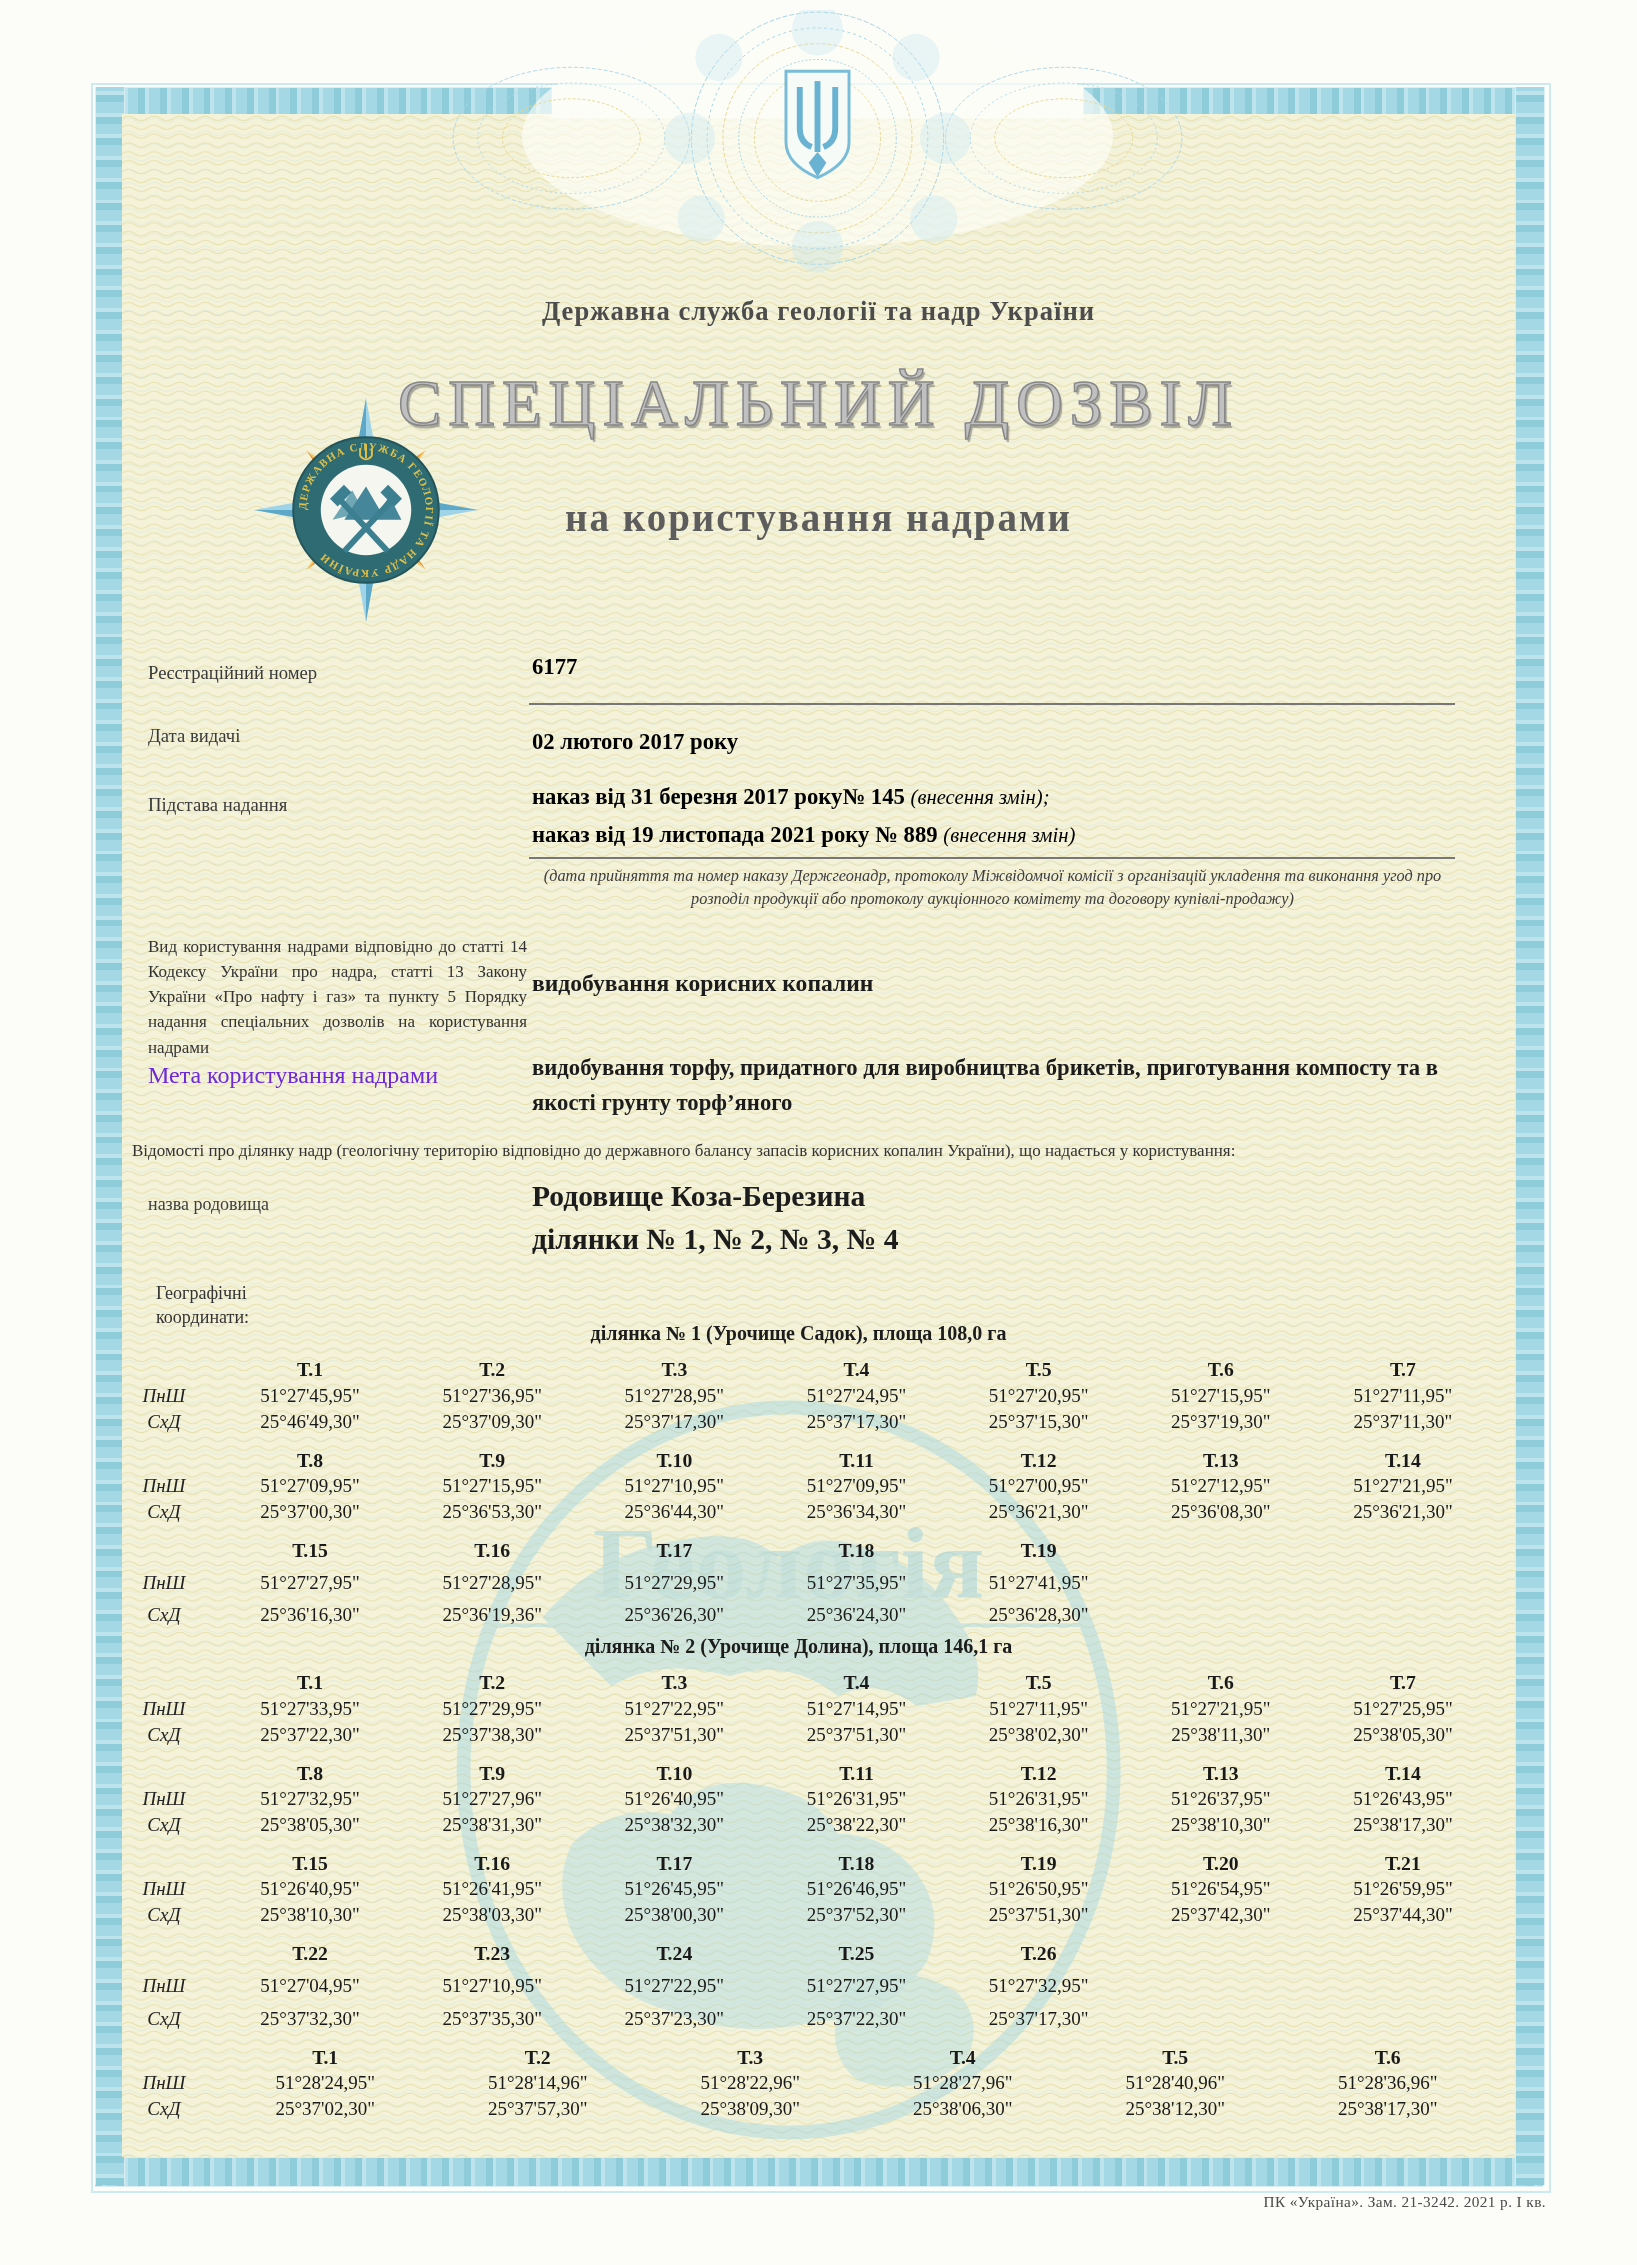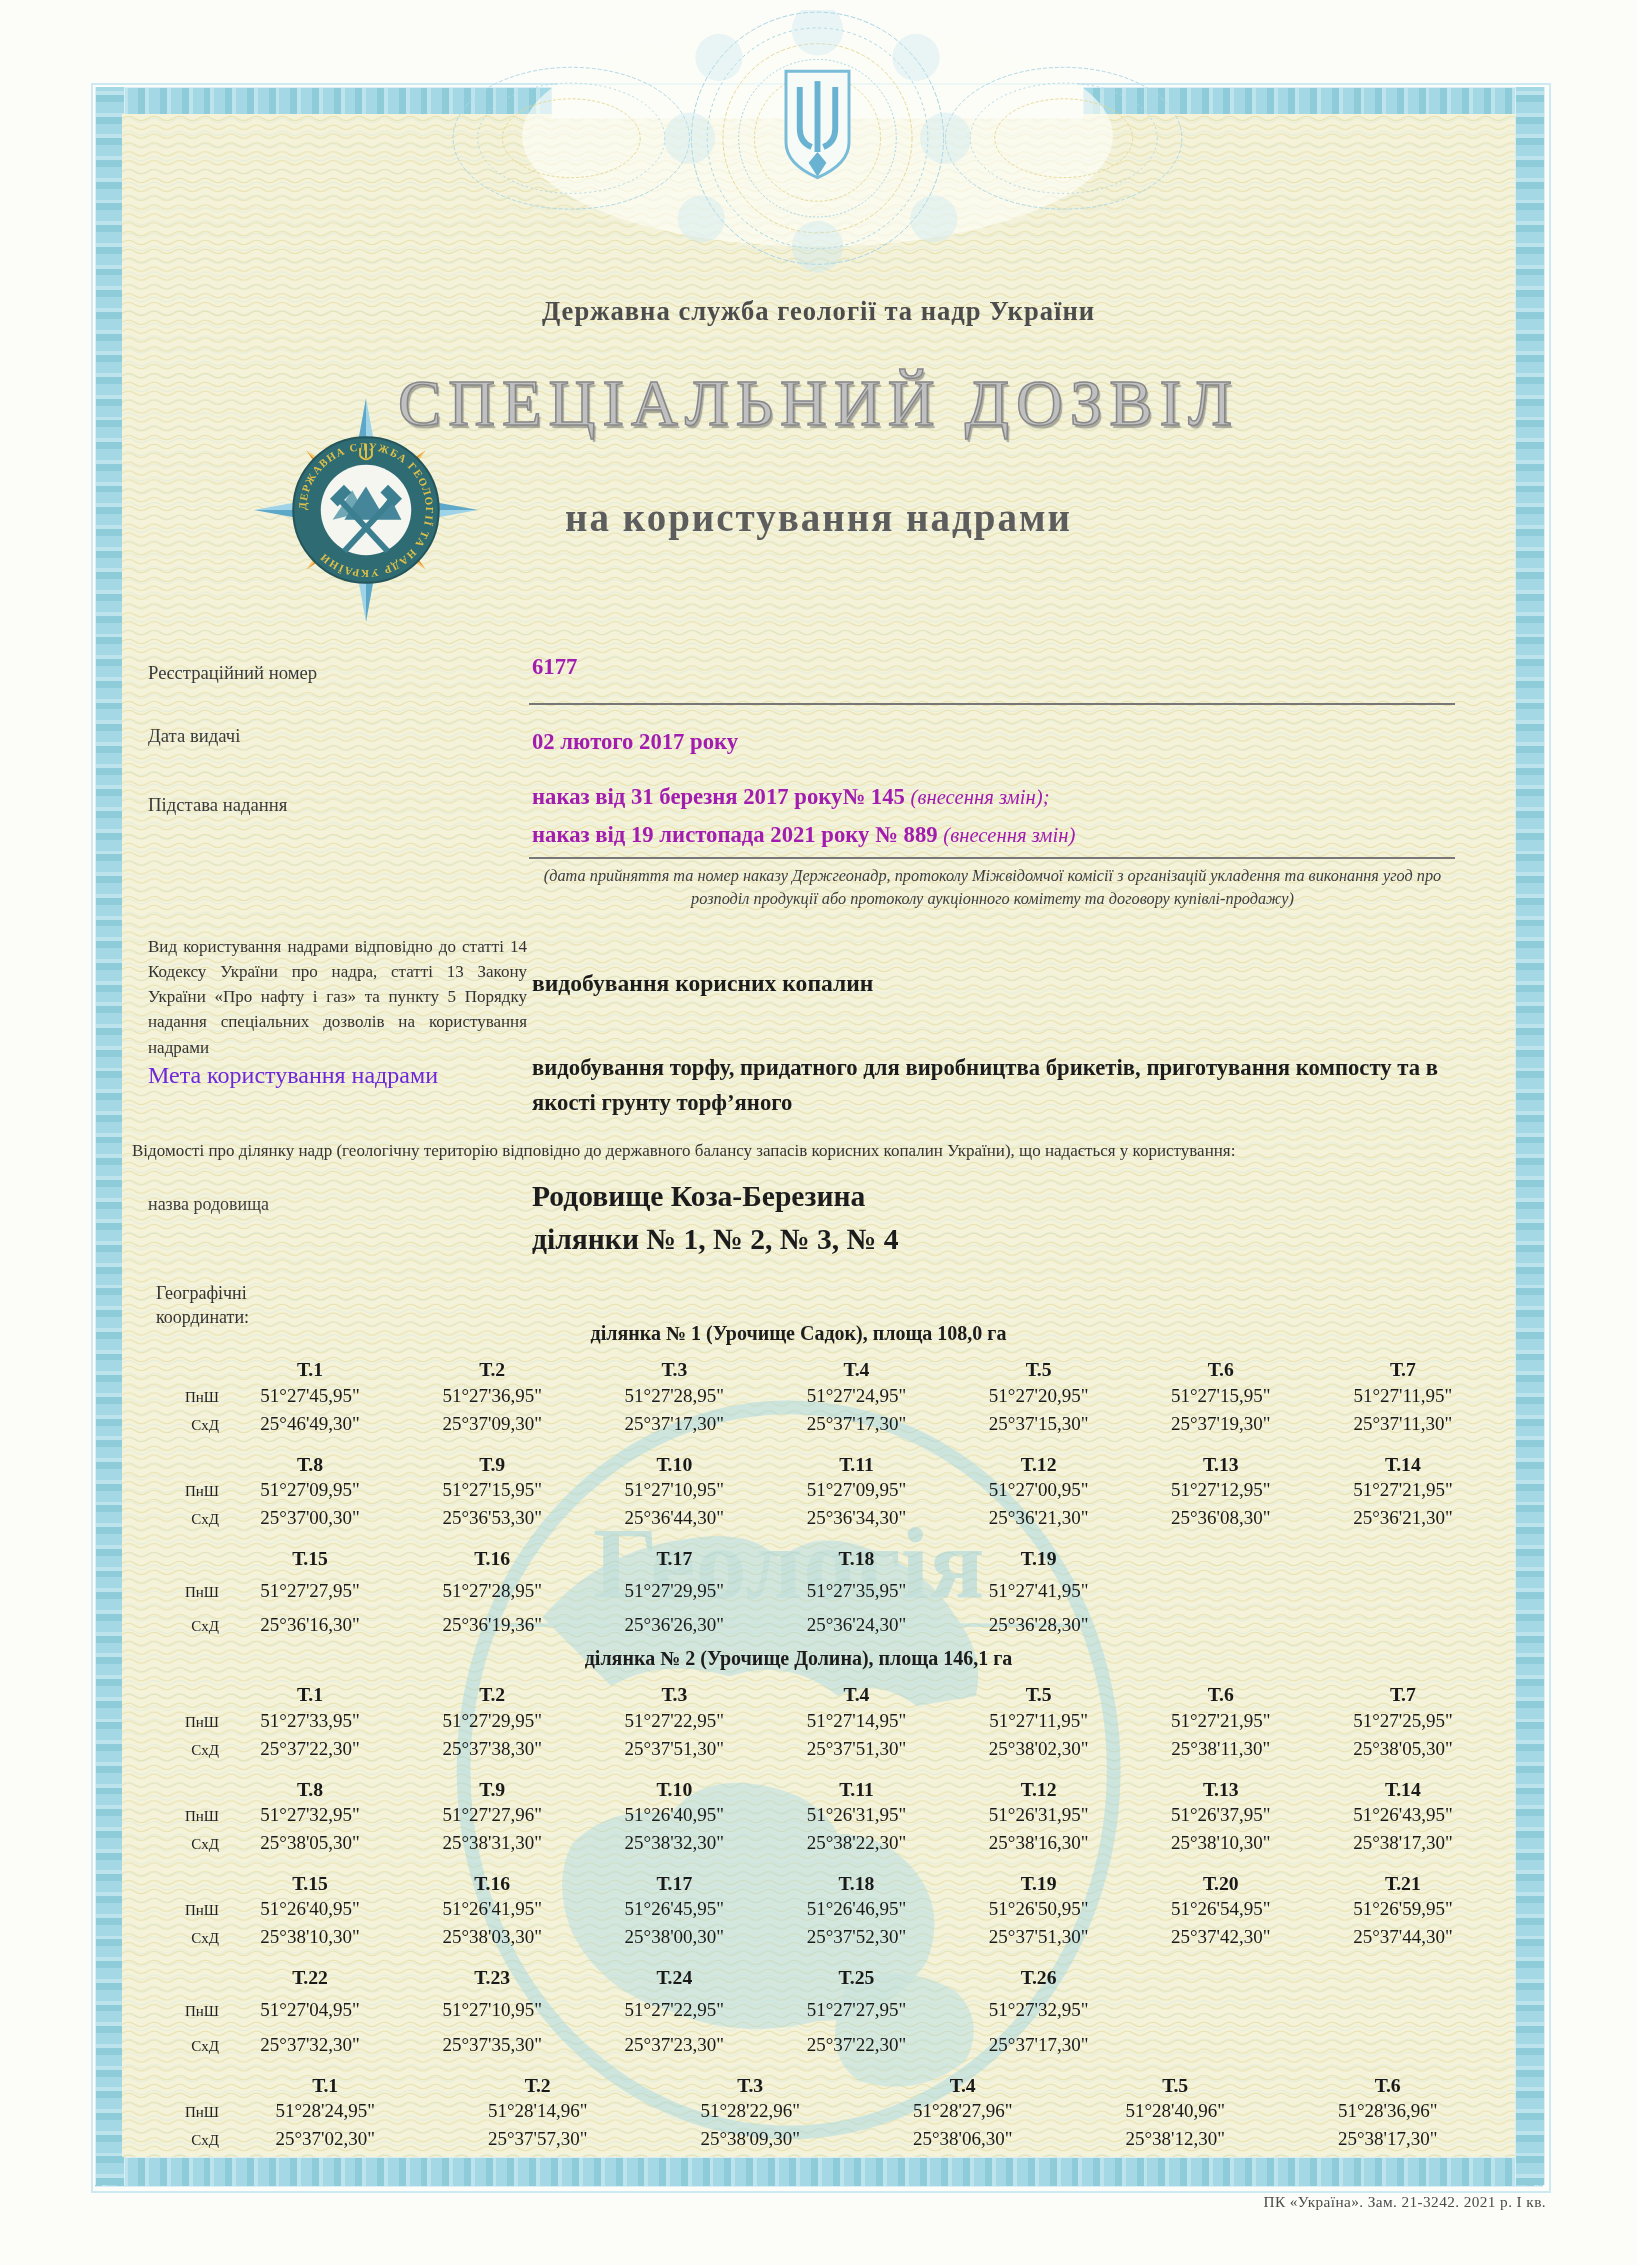--- a/index.html
+++ b/index.html
@@ -46,21 +46,21 @@
     color:#c0c0c0;
     -webkit-text-stroke:1.5px #878787;
     text-shadow:2px 3px 1px rgba(95,95,95,.5),-1px -1px 0 #ececec;
   }
   .sub-title{
     position:absolute;left:122px;top:495px;width:1393px;
     text-align:center;font-weight:bold;font-size:39px;color:#5d5d5d;letter-spacing:2px;
   }
   
   .flabel{position:absolute;font-size:18.7px;color:#3a3a3a;}
-  .fvalue{position:absolute;font-weight:bold;font-size:22.7px;color:#a21caf;}
+  .fvalue{position:absolute;font-weight:bold;font-size:22.7px;color:#000000;}
   .uline{position:absolute;height:2px;background:#777;}
   .basis-ital{font-weight:normal;font-style:italic;font-size:20.7px;}
   .basis-note{
     position:absolute;left:527px;top:865px;width:931px;
     text-align:center;font-style:italic;font-size:16.3px;line-height:1.4;color:#3d3d3d;
   }
   .usage-label{
     position:absolute;left:148px;top:934px;width:379px;
     font-size:17px;line-height:1.48;text-align:justify;color:#333;
   }
@@ -79,21 +79,21 @@
     position:absolute;left:325px;top:1290px;width:1143px;
     text-align:center;font-weight:bold;font-size:20.7px;color:#1c1c1c;
   }
   
   #coord-tables{position:absolute;left:103px;top:1320px;width:1391px;}
   .csec-title{text-align:center;font-weight:bold;font-size:20px;color:#1c1c1c;margin:2px 0 5.9px 0;}
   .cgroup{margin-bottom:6.9px;}
   .cline{display:grid;grid-template-columns:116px repeat(var(--n),1fr);align-items:baseline;}
   .cline .cell{text-align:center;font-size:19px;height:25.6px;line-height:25.6px;color:#191919;white-space:nowrap;}
   .cline.head .cell{font-weight:bold;font-size:19.7px;}
-  .cline .rowlab{text-align:right;padding-left:5.9px;font-size:15px;height:25.6px;line-height:25.6px;color:#222;}
+  .cline .rowlab{text-align:center;padding-left:5.9px;font-size:19px;height:25.6px;line-height:25.6px;color:#222;font-style:italic;}
   
   .watermark{position:absolute;left:424px;top:1371px;opacity:.42;}
   
   .print-footer{
     position:absolute;left:1044px;top:2193px;width:502px;
     text-align:right;font-size:15.3px;color:#4a4a4a;letter-spacing:0.4px;
   }
   .rosette{position:absolute;left:394px;top:9.9px;}
   .emblem{position:absolute;left:248px;top:392px;}
 </style>

